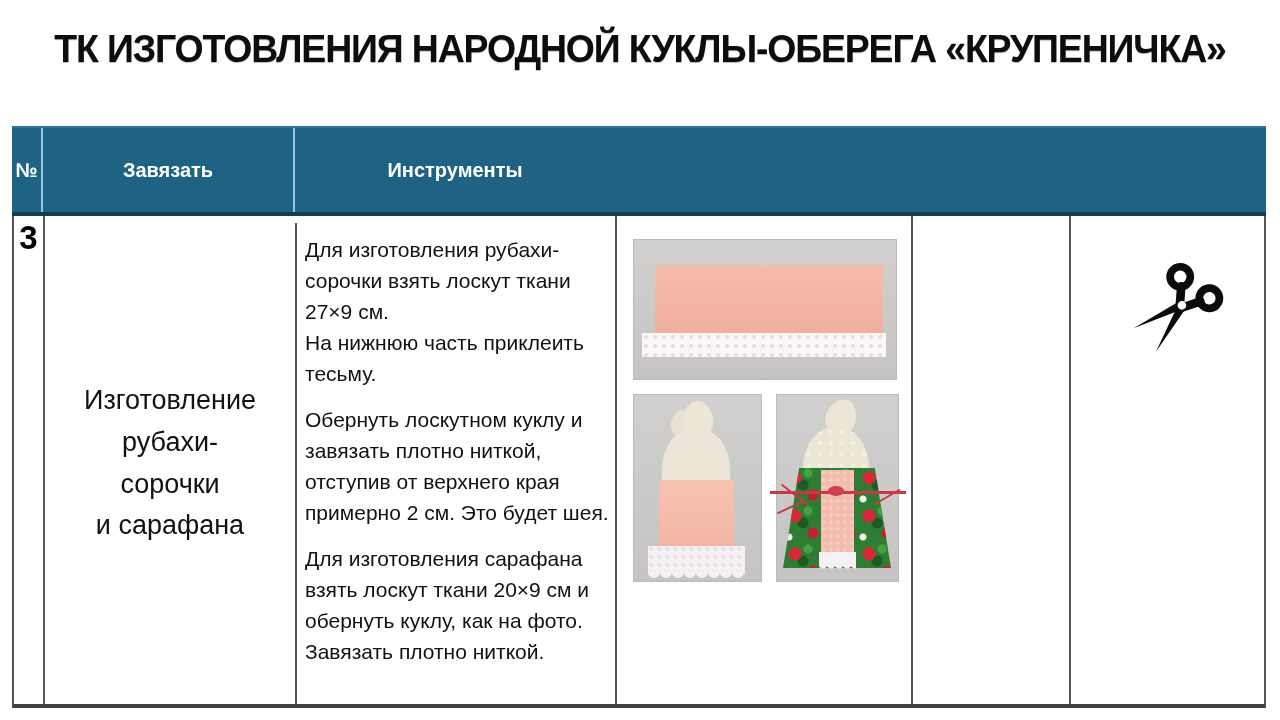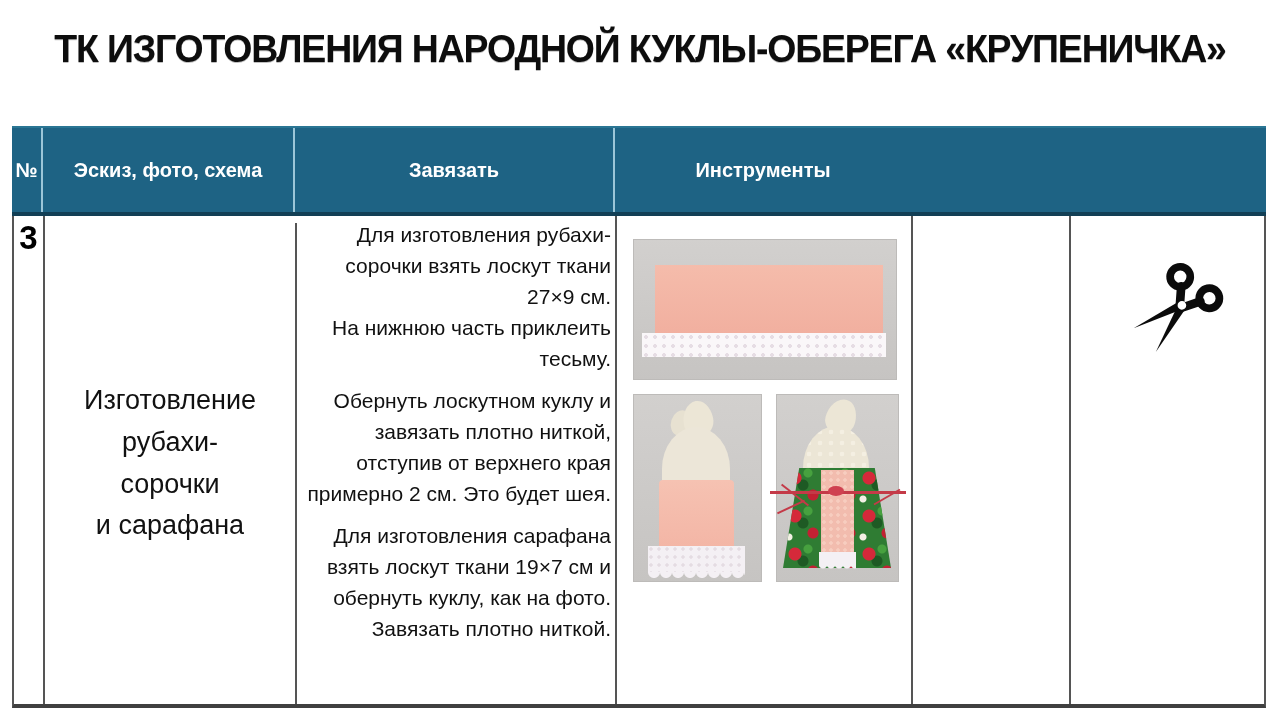--- a/index.html
+++ b/index.html
@@ -29,21 +29,21 @@
   .tbody{ background:#ffffff; height:492px; overflow:hidden;
           border-left:2px solid #555555; border-right:2px solid #555555;
           border-bottom:4px solid #404040; }
   .td{ border-right:2px solid #555555; position:relative; overflow:hidden; }
   .td:last-child{ border-right:none; }
 
   .td-num{ font-size:33px; font-weight:700; color:#000; text-align:center; padding-top:3px; }
   .td-goal{ display:flex; align-items:center; justify-content:center; text-align:center;
             font-size:27px; color:#111; line-height:1.55; white-space:pre-line;margin-top:7px; }
   .td-ops{ padding:3px 4px 0 8px; font-size:21px; color:#111; line-height:31px; }
-  .td-ops p{ margin:0 0 11px 0; white-space:pre-line;text-align:right; }
+  .td-ops p{ margin:15px 0 11px 0; white-space:pre-line; }
 
   
   .photo{ position:absolute; background:linear-gradient(#d2d0ce,#c6c4c2);
           box-shadow:0 0 0 1px #bdbbb9 inset; }
   .photo-fabric{ left:16px; top:23px; width:264px; height:141px; }
   .photo-doll-shirt{ left:16px; top:178px; width:129px; height:188px; }
   .photo-doll-sarafan{ left:159px; top:178px; width:123px; height:188px; }
 
   .fabric-pink{ position:absolute; left:22px; top:26px; width:228px; height:70px;
                 background:linear-gradient(#f5bcab,#f1af9f); }
@@ -104,39 +104,38 @@
 </style>
 </head>
 <body>
 
 <h1 class="page-title">ТК ИЗГОТОВЛЕНИЯ НАРОДНОЙ КУКЛЫ-ОБЕРЕГА «КРУПЕНИЧКА»</h1>
 
 <div class="tbl">
 
   <div class="grid thead">
     <div class="th num">№</div>
-    <div class="th">Эскиз, фото, схема</div>
     <div class="th">Завязать</div>
     <div class="th">Инструменты</div>
   </div>
 
   <div class="grid tbody">
 
     <div class="td td-num">3</div>
 
     <div class="td td-goal">Изготовление
 рубахи-
 сорочки
 и сарафана</div>
 
     <div class="td td-ops">
       <p>Для изготовления рубахи-сорочки взять лоскут ткани 27×9 см.
 На нижнюю часть приклеить тесьму.</p>
       <p>Обернуть лоскутном куклу и завязать плотно ниткой, отступив от верхнего края примерно 2 см. Это будет шея.</p>
-      <p>Для изготовления сарафана взять лоскут ткани 19×7 см и обернуть куклу, как на фото. Завязать плотно ниткой.</p>
+      <p>Для изготовления сарафана взять лоскут ткани 20×9 см и обернуть куклу, как на фото. Завязать плотно ниткой.</p>
     </div>
 
     <div class="td">
       <div class="photo photo-fabric">
         <div class="fabric-pink"></div>
         <div class="lace-strip"></div>
       </div>
       <div class="photo photo-doll-shirt">
         <div class="knot2"></div>
         <div class="knot"></div>

